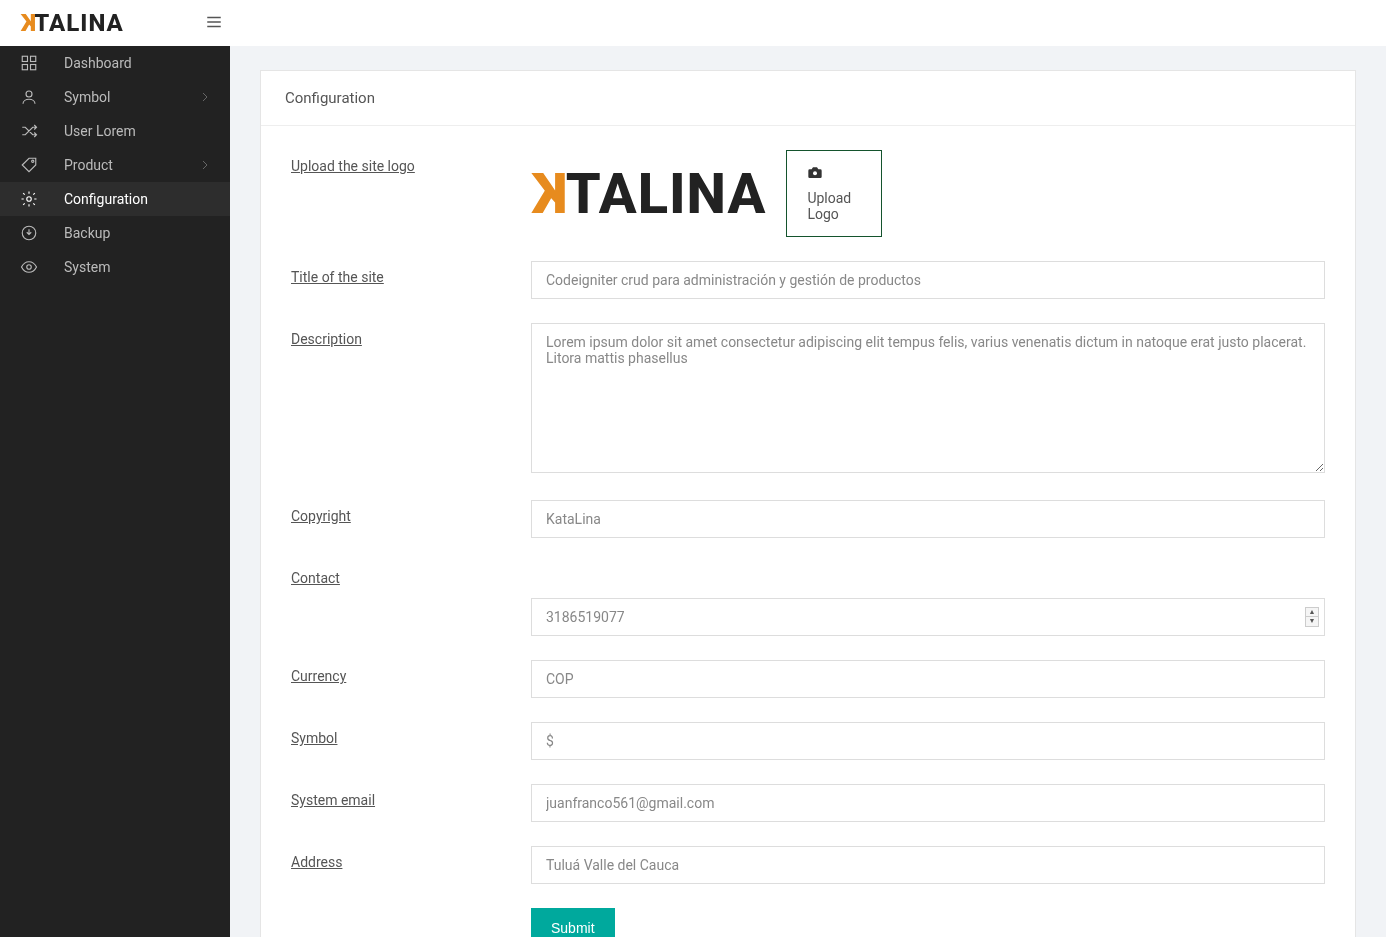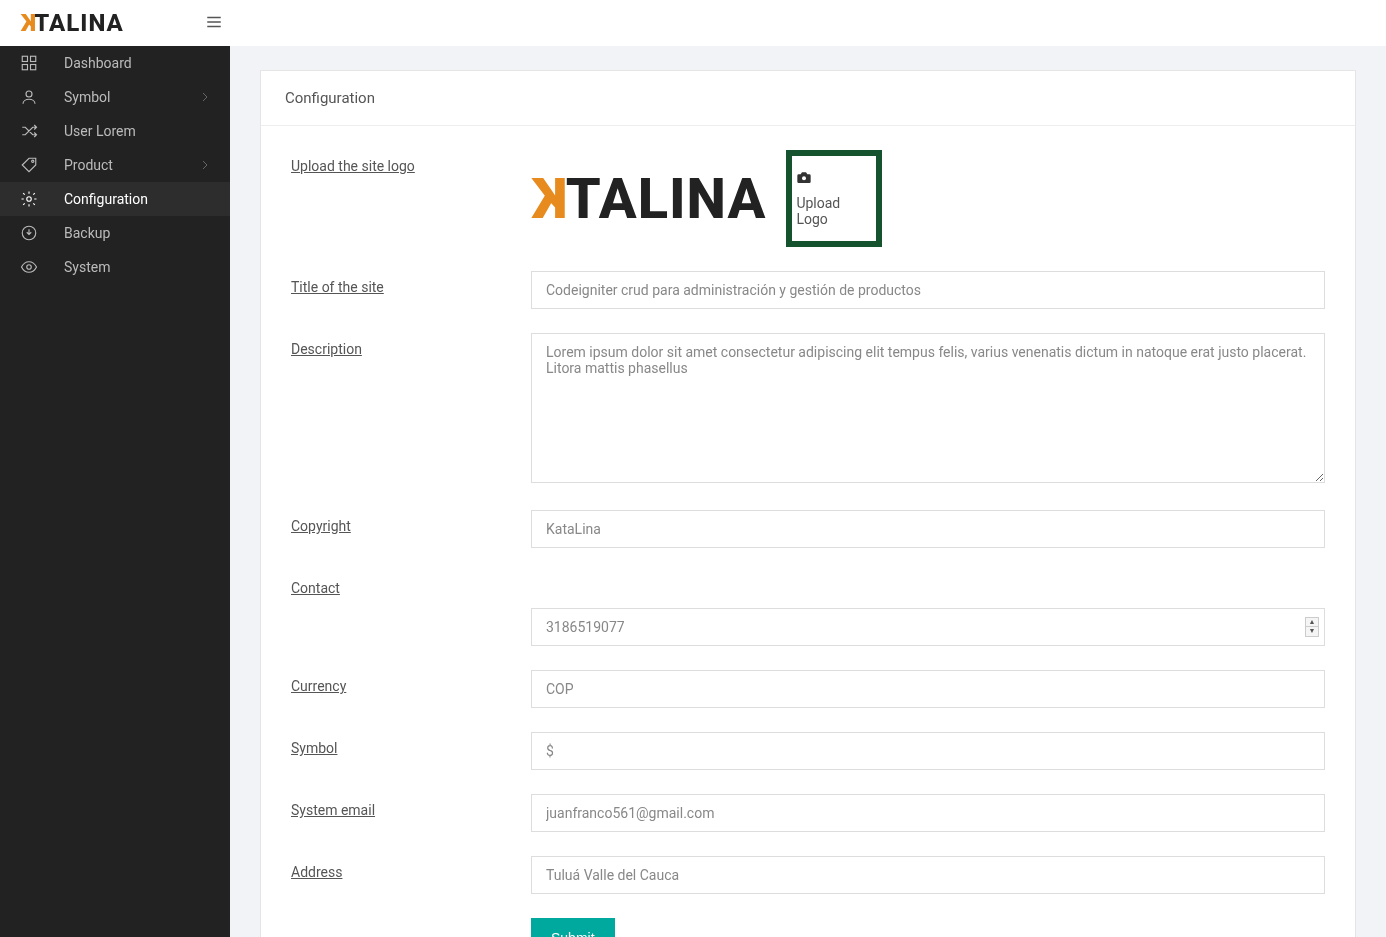--- a/index.html
+++ b/index.html
@@ -31,21 +31,21 @@
     .panel-header { padding: 18px 24px; border-bottom: 1px solid #eee; color: #555; font-size: 15px; }
     .panel-body { padding: 24px 30px 30px; }
 
     .form-row { display: flex; align-items: flex-start; margin-bottom: 24px; }
     .form-label { width: 240px; color: #555; font-size: 14px; padding-top: 8px; text-decoration: underline; }
     .form-field { flex: 1; }
 
     .logo-preview-row { display: flex; align-items: stretch; gap: 20px; }
     .logo-preview { display: flex; align-items: center; font-weight: 800; font-size: 56px; letter-spacing: 1px; color: #222; line-height: 1; padding: 10px 0; }
     .logo-preview .logo-k { font-size: 56px; }
-    .upload-box { border: 6px solid #14532d; padding: 14px 4px; width: 96px; color: #555; font-size: 14px; display: flex; flex-direction: column; justify-content: center; cursor: pointer; }
+    .upload-box { border: 1px solid #14532d; padding: 14px 20px; width: 96px; color: #555; font-size: 14px; display: flex; flex-direction: column; justify-content: center; cursor: pointer; }
     .upload-box .cam { margin-bottom: 8px; }
     .upload-box .cam svg { width: 16px; height: 14px; fill: #333; }
 
     input[type=text], input[type=number], input[type=email], textarea {
       width: 100%; border: 1px solid #ddd; background: #fff; padding: 10px 14px; font-size: 14px; color: #888; font-family: inherit;
     }
     textarea { resize: both; height: 150px; }
     input::placeholder, textarea::placeholder { color: #888; }
 
     .btn-submit { background: #00a99d; color: #fff; border: none; padding: 12px 20px; font-size: 14px; cursor: pointer; }

